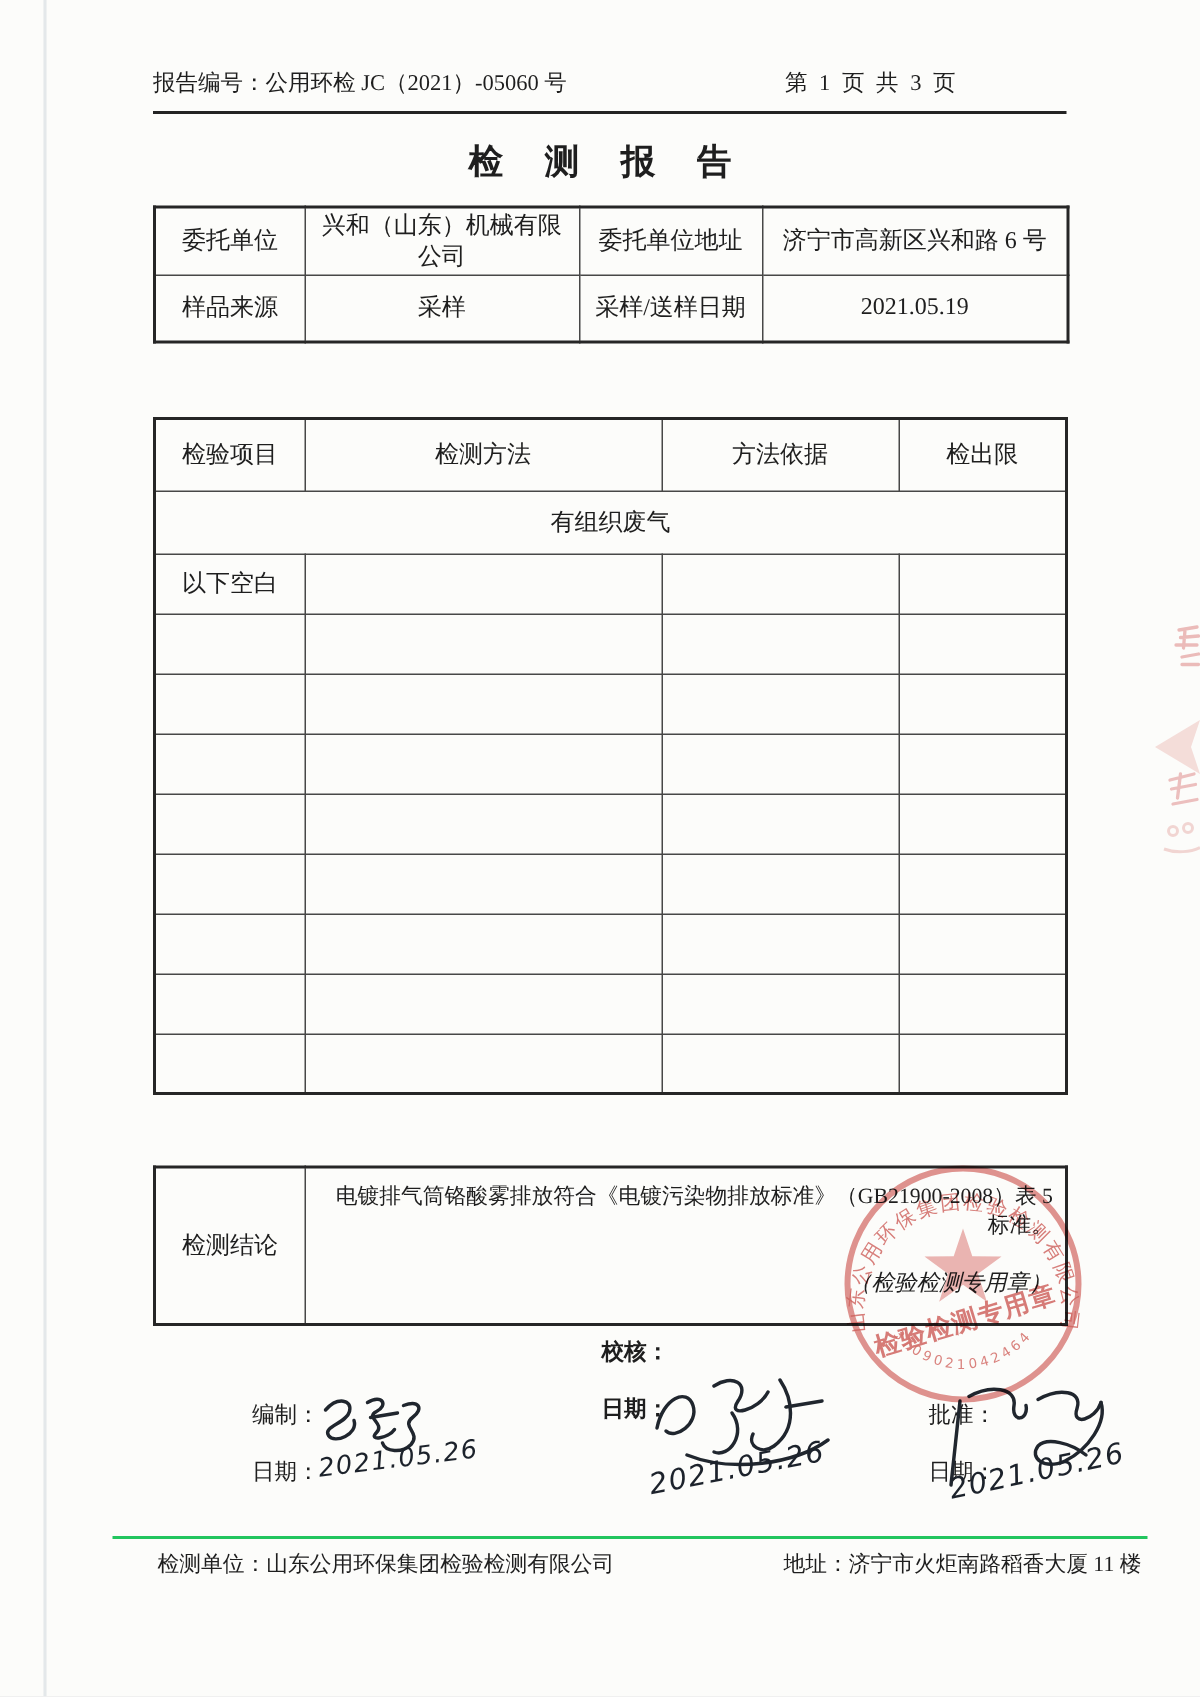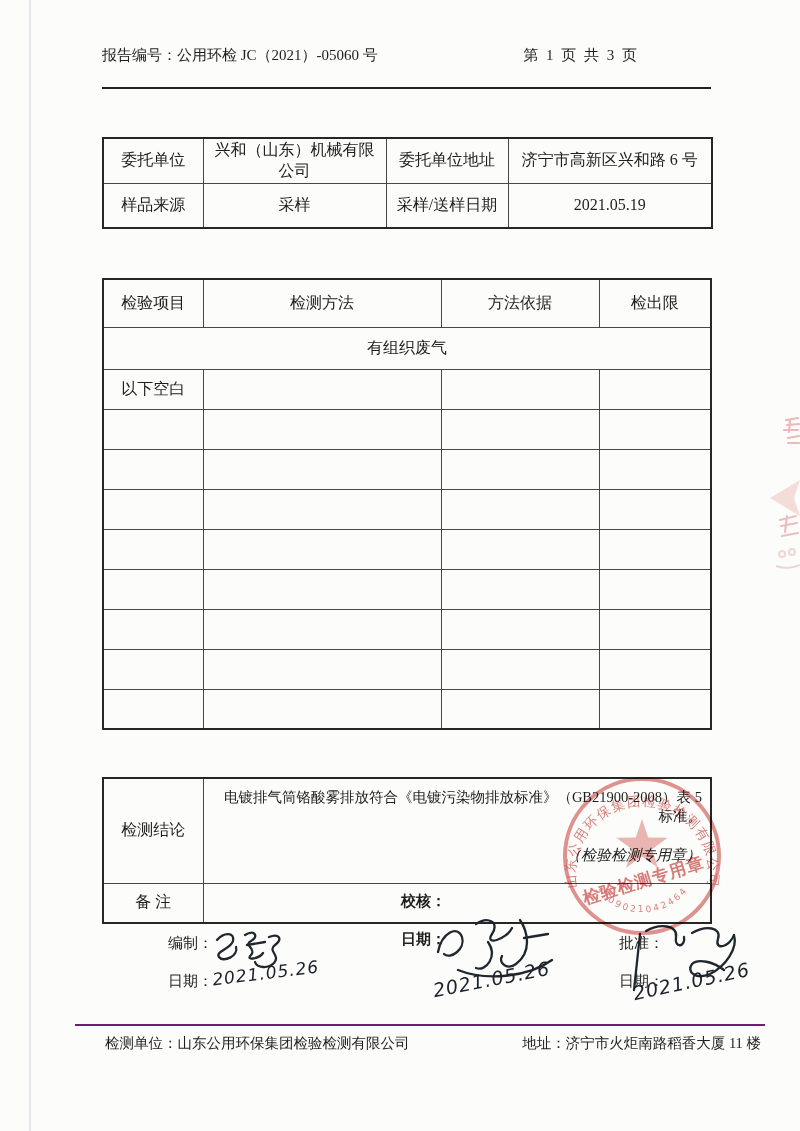--- a/index.html
+++ b/index.html
@@ -7,21 +7,21 @@
     position:relative; width:800px; height:1131px; margin:0 auto;
     background:#fcfcfa; overflow:hidden;
     font-family:"Liberation Serif","DejaVu Serif",serif; color:#1e1e1e;
   }
   .scan-line { position:absolute; left:29px; top:0; width:2px; height:100%;
     background:rgba(176,190,202,0.32); }
 
   
   .report-header { position:absolute; left:102px; top:46px; width:609px;
     display:flex; justify-content:space-between; align-items:flex-end;
-    font-size:15px; padding-bottom:22px; border-bottom:2px solid #232323; }
+    font-size:15px; padding-bottom:9px; border-bottom:2px solid #232323; }
   .report-header .page-info { padding-right:72px; letter-spacing:2px; }
 
   .report-title { position:absolute; top:92px; left:0; width:100%;
     text-align:center; font-size:23px; font-weight:bold;
     letter-spacing:11px; text-indent:11px; }
 
   
   table { border-collapse:collapse; table-layout:fixed; position:absolute;
     left:102px; width:609px; background:transparent; }
   td { border:1px solid #474747; text-align:center; vertical-align:middle;
@@ -53,21 +53,21 @@
   .sig-svg path { fill:none; stroke:#20262e; stroke-width:2.3;
     stroke-linecap:round; stroke-linejoin:round; }
   .hand-date { position:absolute; font-family:"DejaVu Sans",sans-serif;
     font-style:italic; color:#1c222b; white-space:nowrap; letter-spacing:1px; }
   .hd1 { left:212px; top:963px; font-size:17px; transform:rotate(-7deg); }
   .hd2 { left:432px; top:968px; font-size:19px; transform:rotate(-11deg); }
   .hd3 { left:632px; top:970px; font-size:19px; transform:rotate(-12deg); }
 
   
   .page-footer { position:absolute; left:75px; top:1024px; width:690px;
-    border-top:2px solid #701a75; padding-top:7px; font-size:14.5px; }
+    border-top:2px solid #22c55e; padding-top:7px; font-size:14.5px; }
   .page-footer .f-line { display:flex; justify-content:space-between;
     margin:0 4px 4px 30px; line-height:1.45; }
 
   
   .stamp-svg { position:absolute; left:556px; top:770px;
     mix-blend-mode:multiply; opacity:0.85; pointer-events:none; }
   .edge-stamp { position:absolute; right:0; top:408px;
     mix-blend-mode:multiply; opacity:0.7; pointer-events:none; }
 </style>
 </head>
@@ -76,20 +76,21 @@
 <div class="page">
   <div class="scan-line"></div>
 
   <div class="report-header">
     <span>
       <span>报告编号：</span><span>公用环检 JC（2021）-05060 号</span>
     </span>
     <span class="page-info">第 1 页 共 3 页</span>
   </div>
 
+  <div class="report-title">检 测 报 告</div>
 
   <table class="info-table">
     <colgroup>
         <col style="width:100px">
         <col style="width:183px">
         <col style="width:122px">
         <col style="width:204px">
       </colgroup>
     <tbody>
         <tr>
@@ -186,24 +187,20 @@
         <col style="width:100px">
         <col style="width:508px">
       </colgroup>
     <tbody>
         <tr class="concl-row">
       <td>检测结论</td>
       <td class="concl-cell">
         <span class="concl-text">电镀排气筒铬酸雾排放符合《电镀污染物排放标准》（GB21900-2008）表 5 标准。</span>
         <span class="seal-note">（检验检测专用章）</span>
       </td>
-    </tr>
-    <tr class="remark-row">
-      <td>备 注</td>
-      <td></td>
     </tr>
   </tbody>
     </table>
 
   <div class="sig-block sig-b1">
     <span class="row-label">编制：</span>
     <span class="date-label">日期：</span>
   </div>
   <div class="sig-block sig-b2">
     <span class="row-label">校核：</span>

